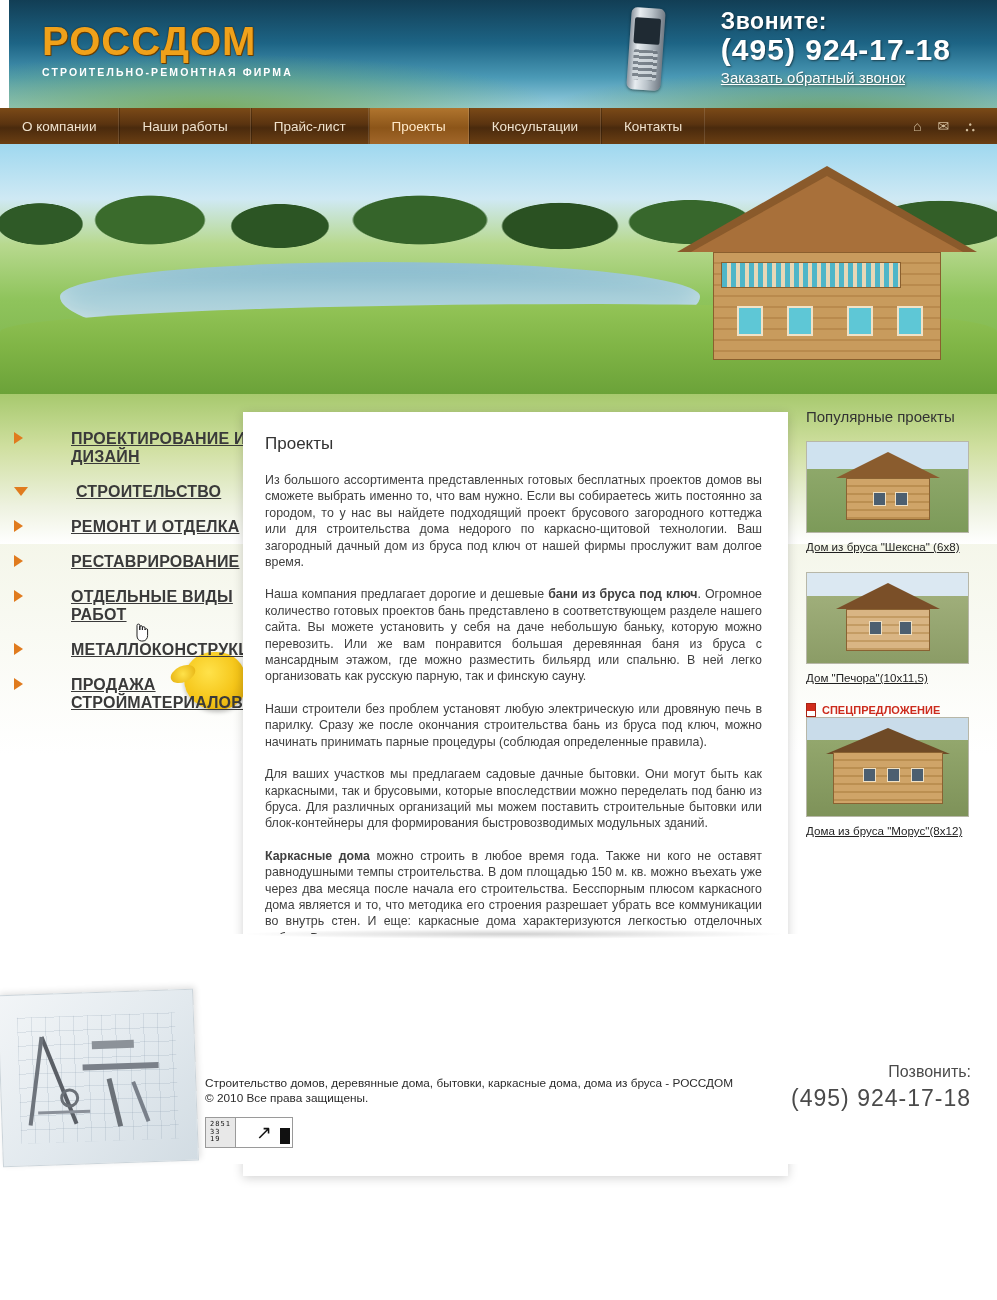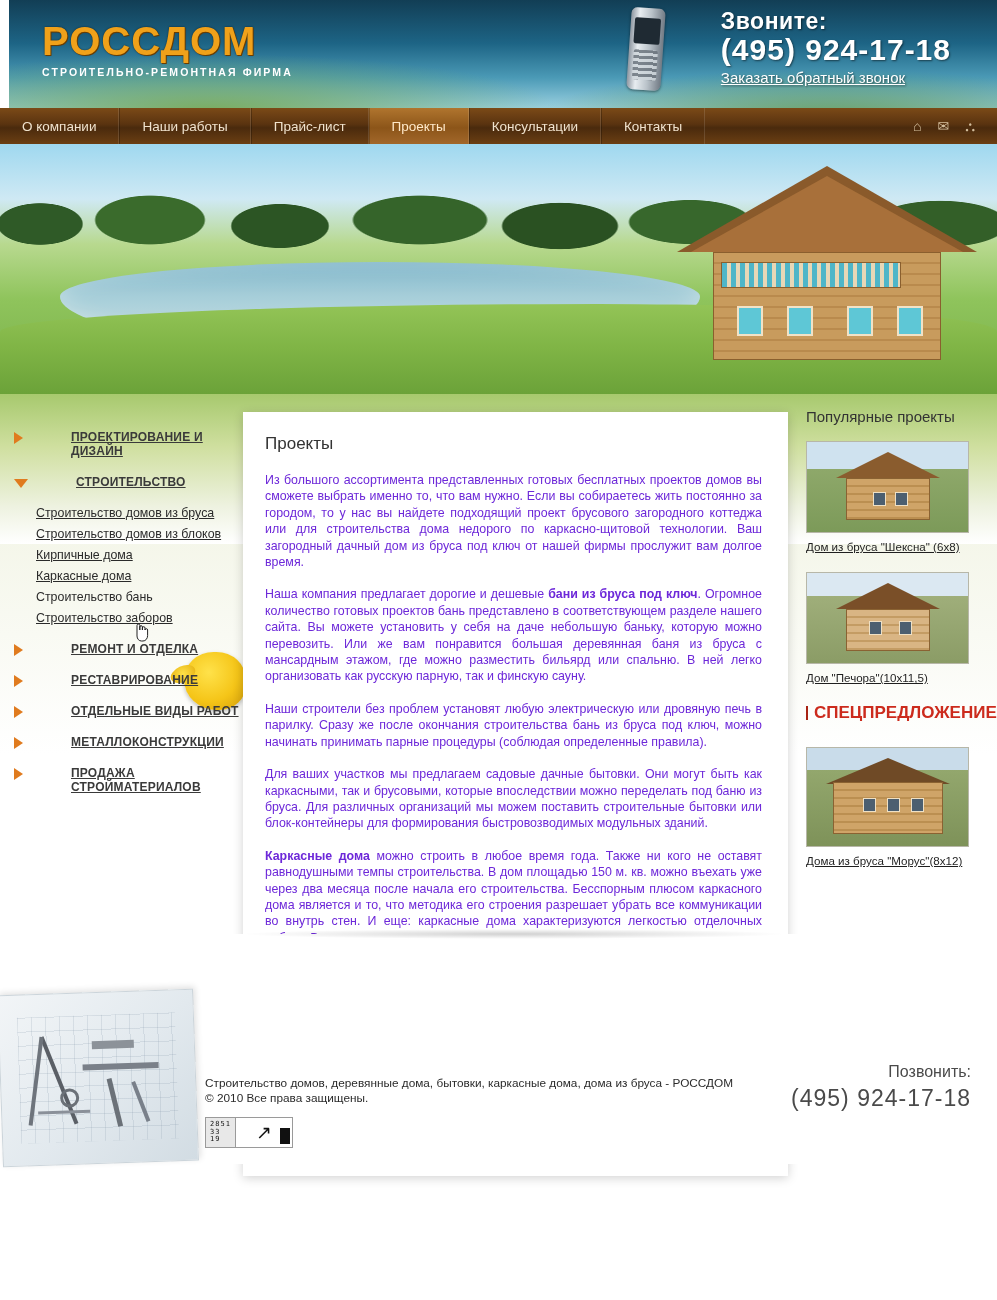--- a/index.html
+++ b/index.html
@@ -210,21 +210,21 @@
   .side-cat .tri {
     width: 0; height: 0; margin-top: 2px; flex: none;
     border-top: 6px solid transparent; border-bottom: 6px solid transparent;
     border-left: 9px solid #e07b1e;
   }
   .side-cat .tri.down {
     border-left: 7px solid transparent; border-right: 7px solid transparent;
     border-top: 9px solid #e07b1e; border-bottom: none; margin-top: 4px;
   }
   .side-cat span.lbl {
-    color: #3a3a3a; font-weight: bold; font-size: 12px; letter-spacing: .2px;
+    color: #3a3a3a; font-weight: bold; font-size: 16px; letter-spacing: .2px;
     text-decoration: underline; text-transform: uppercase; padding-left: 40px;
   }
   .side-sub {
     margin: 0 0 17px 22px;
   }
   .side-sub div {
     margin-bottom: 7px; color: #2a2a2a; font-size: 12.4px;
     text-decoration: underline; cursor: pointer;
   }
   .side-sub div.nolink { text-decoration: none; }
@@ -237,21 +237,21 @@
   .content-card {
     position: absolute; left: 243px; top: 18px; width: 545px; min-height: 700px;
     background: #ffffff;
     box-shadow: 0 2px 10px rgba(0,0,0,.18);
     padding: 22px 26px 40px 22px;
   }
   .content-card h1 {
     margin: 0 0 18px 0; font-size: 17px; font-weight: normal; color: #333333;
   }
   .content-card p {
-    margin: 0 0 16px 0; font-size: 12.4px; line-height: 16.4px; color: #6d28d9; text-align: justify;
+    margin: 0 0 16px 0; font-size: 12.4px; line-height: 16.4px; color: #404040; text-align: justify;
   }
   .content-card p b { font-weight: bold; }
   .content-card h2 {
     margin: 34px 0 16px 0; font-size: 16px; font-weight: normal; color: #333333;
   }
   .new-proj a {
     display: block; margin-bottom: 14px; font-size: 12.4px; color: #1f1f1f;
     text-decoration: underline; cursor: pointer;
   }
 
@@ -284,21 +284,21 @@
   }
   .thumb-win {
     position: absolute; width: 13px; height: 14px; background: #4c5f70; border: 1px solid #efe0c4;
   }
   .proj-caption {
     display: block; margin-top: 7px; font-size: 11.6px; color: #1f1f1f;
     text-decoration: underline; cursor: pointer; line-height: 14px;
   }
   .special-label {
     display: flex; align-items: center; gap: 6px;
-    color: #cc2b1d; font-weight: bold; font-size: 17px; margin-bottom: 24px;
+    color: #cc2b1d; font-weight: bold; font-size: 11px; margin-bottom: 0;
   }
   .special-flag {
     width: 10px; height: 14px;
     background: linear-gradient(to bottom, #d02c1c 0 7px, #ffffff 7px 14px);
     border: 1px solid #a82314;
   }
 
   
   .footer {
     position: absolute; left: 0; bottom: 0; width: 997px; height: 230px;
@@ -435,28 +435,20 @@
 
       <div class="side-cat">
         <span class="tri"></span>
         <span class="lbl">ПРОЕКТИРОВАНИЕ И ДИЗАЙН</span>
       </div>
 
       <div class="side-cat">
         <span class="tri down"></span>
         <span class="lbl">СТРОИТЕЛЬСТВО</span>
       </div>
-      <div class="side-sub">
-        <div>Строительство домов из бруса</div>
-        <div>Строительство домов из блоков</div>
-        <div>Кирпичные дома</div>
-        <div>Каркасные дома</div>
-        <div class="nolink">Строительство бань</div>
-        <div>Строительство заборов</div>
-      </div>
 
       <div class="side-cat">
         <span class="tri"></span>
         <span class="lbl">РЕМОНТ И ОТДЕЛКА</span>
       </div>
       <div class="side-cat">
         <span class="tri"></span>
         <span class="lbl">РЕСТАВРИРОВАНИЕ</span>
       </div>
       <div class="side-cat">

